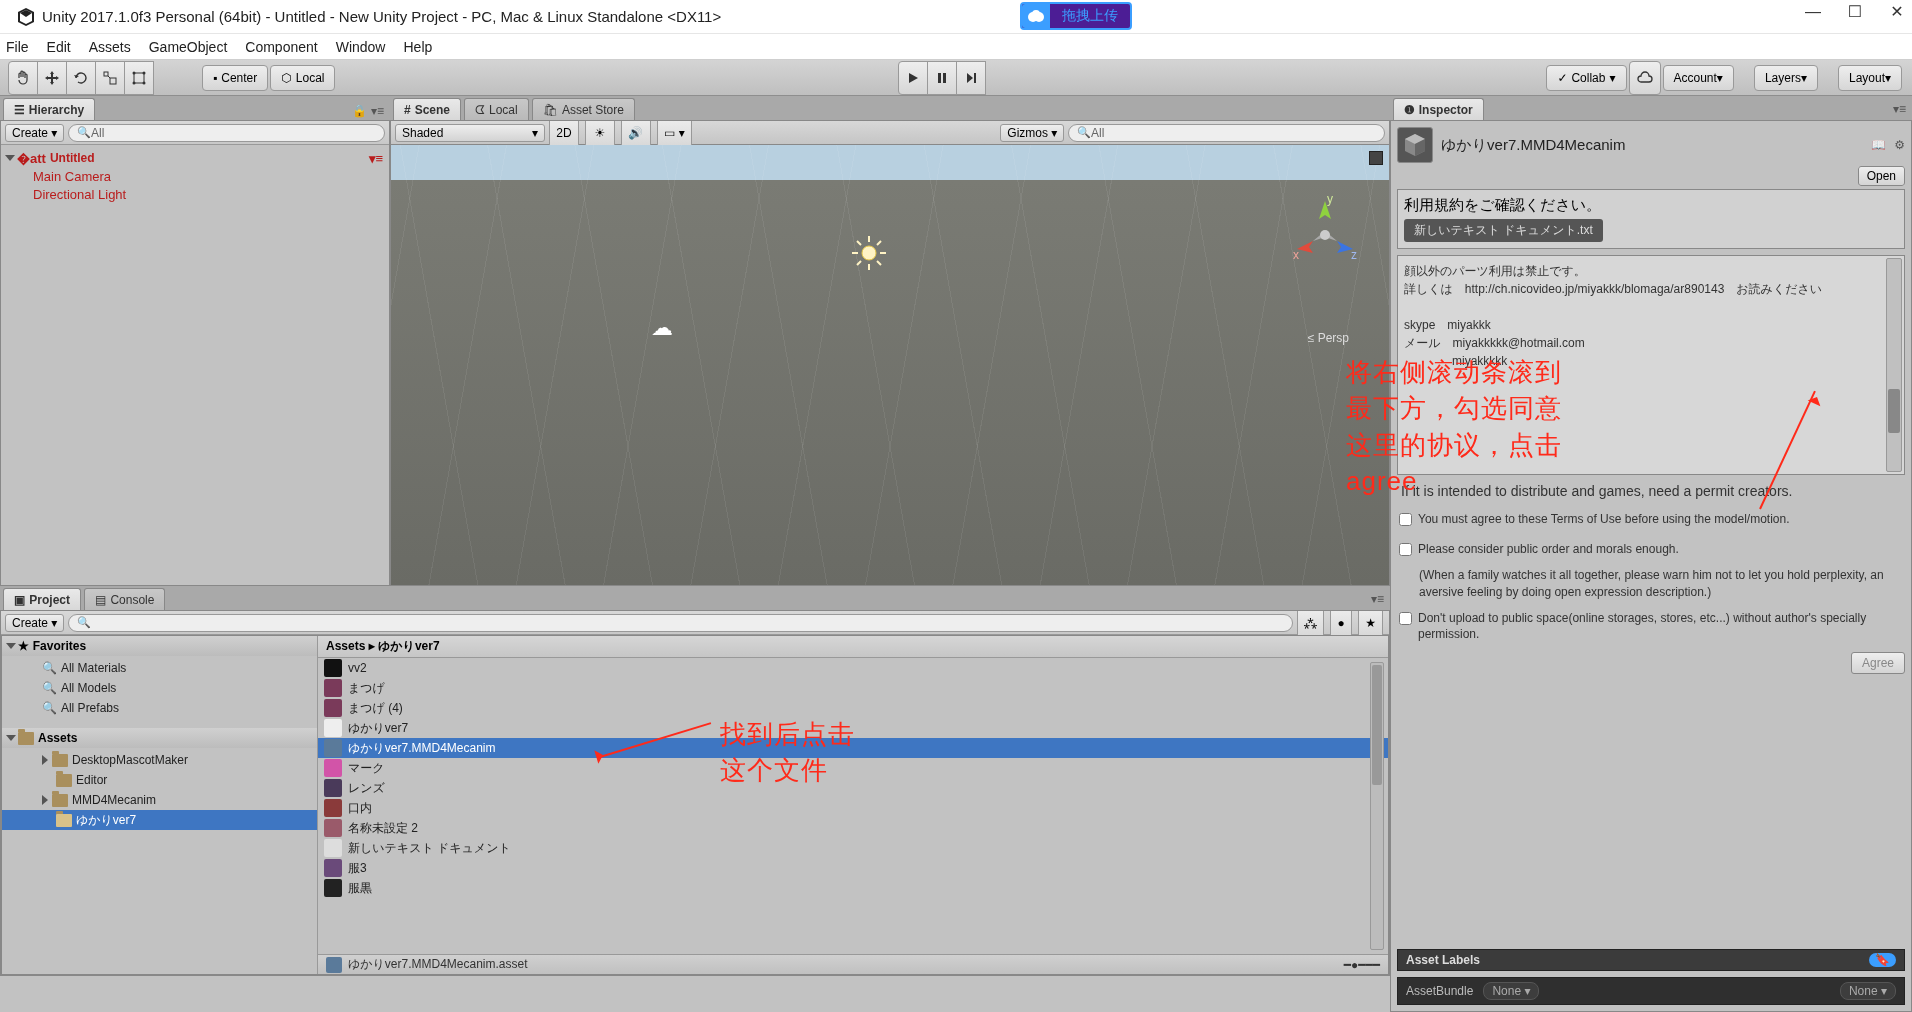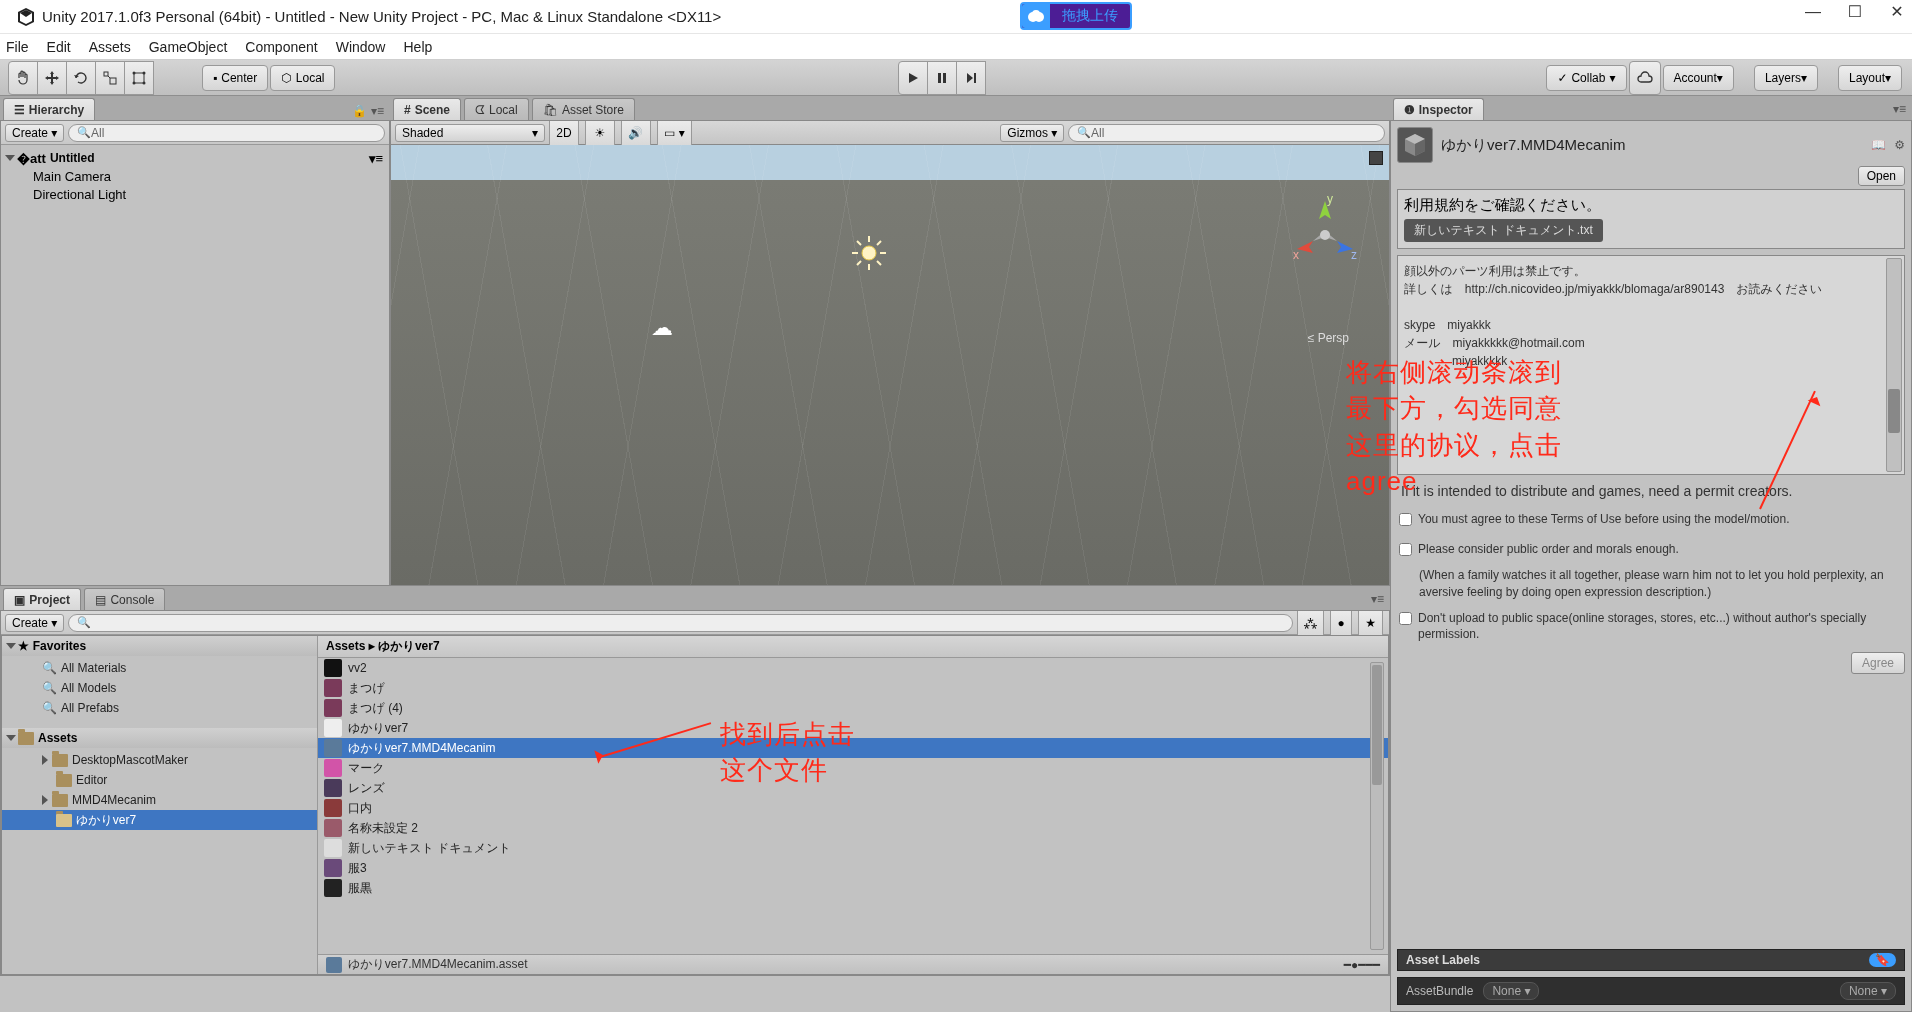--- a/index.html
+++ b/index.html
@@ -37,21 +37,21 @@
 .tabrow { height:24px; background:#a9a9a9; display:flex; align-items:flex-end; }
 .tab { height:22px; background:linear-gradient(#e9e9e9,#d8d8d8); border:1px solid #888; border-bottom:none; border-radius:3px 3px 0 0; padding:2px 10px; display:flex; align-items:center; gap:4px; margin-left:3px; font-weight:bold; color:#333; }
 .tab.inact { background:linear-gradient(#c8c8c8,#b9b9b9); font-weight:normal; }
 .panelbody { background:#c2c2c2; border:1px solid #888; flex:1; display:flex; flex-direction:column; overflow:hidden; }
 
 
 .hier-top { height:24px; display:flex; align-items:center; padding:2px 4px; gap:4px; background:linear-gradient(#d8d8d8,#c8c8c8); border-bottom:1px solid #999; }
 .create { font-size:12px; border:1px solid #999; border-radius:3px; padding:1px 6px; background:linear-gradient(#eee,#d3d3d3); }
 .search { flex:1; height:18px; border:1px solid #999; border-radius:9px; background:#eee; padding:0 8px; color:#666; font-size:11px; display:flex; align-items:center; }
 .tree { padding:4px 6px; }
-.tree .row { display:flex; align-items:center; height:18px; gap:4px; color:#000000; font-size:13px; }
+.tree .row { display:flex; align-items:center; height:18px; gap:4px; color:#b91c1c; font-size:13px; }
 .tree .row.bold { font-weight:bold; }
 .arrow { width:0; height:0; border-top:5px solid transparent; border-bottom:5px solid transparent; border-left:6px solid #555; display:inline-block; }
 .arrow.down { transform:rotate(90deg); }
 
 
 .scene-tabs { height:24px; background:#a9a9a9; display:flex; align-items:flex-end; }
 .scene-toolbar { height:24px; background:linear-gradient(#d8d8d8,#c5c5c5); border-bottom:1px solid #888; display:flex; align-items:center; padding:0 4px; gap:4px; }
 .viewport { flex:1; background:linear-gradient(#7d7e78 0%,#6a6b65 100%); position:relative; overflow:hidden; }
 .grid { position:absolute; inset:0; background:
   repeating-linear-gradient(80deg, transparent 0 85px, rgba(255,255,255,0.07) 85px 86px),

